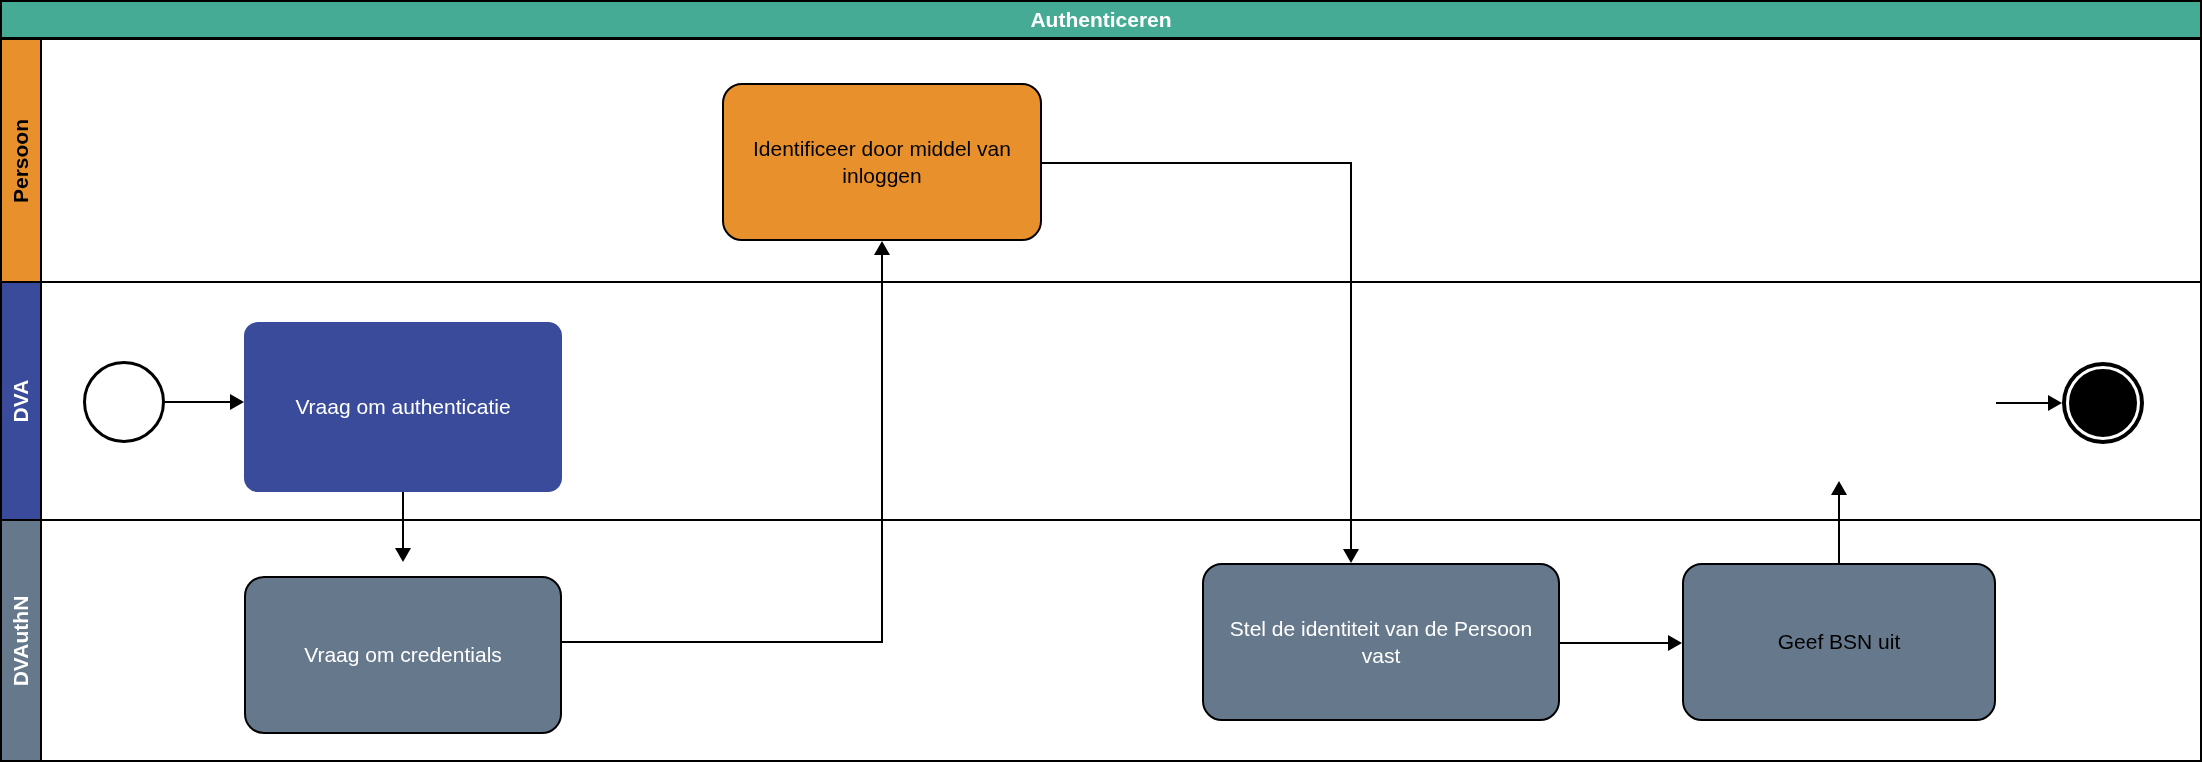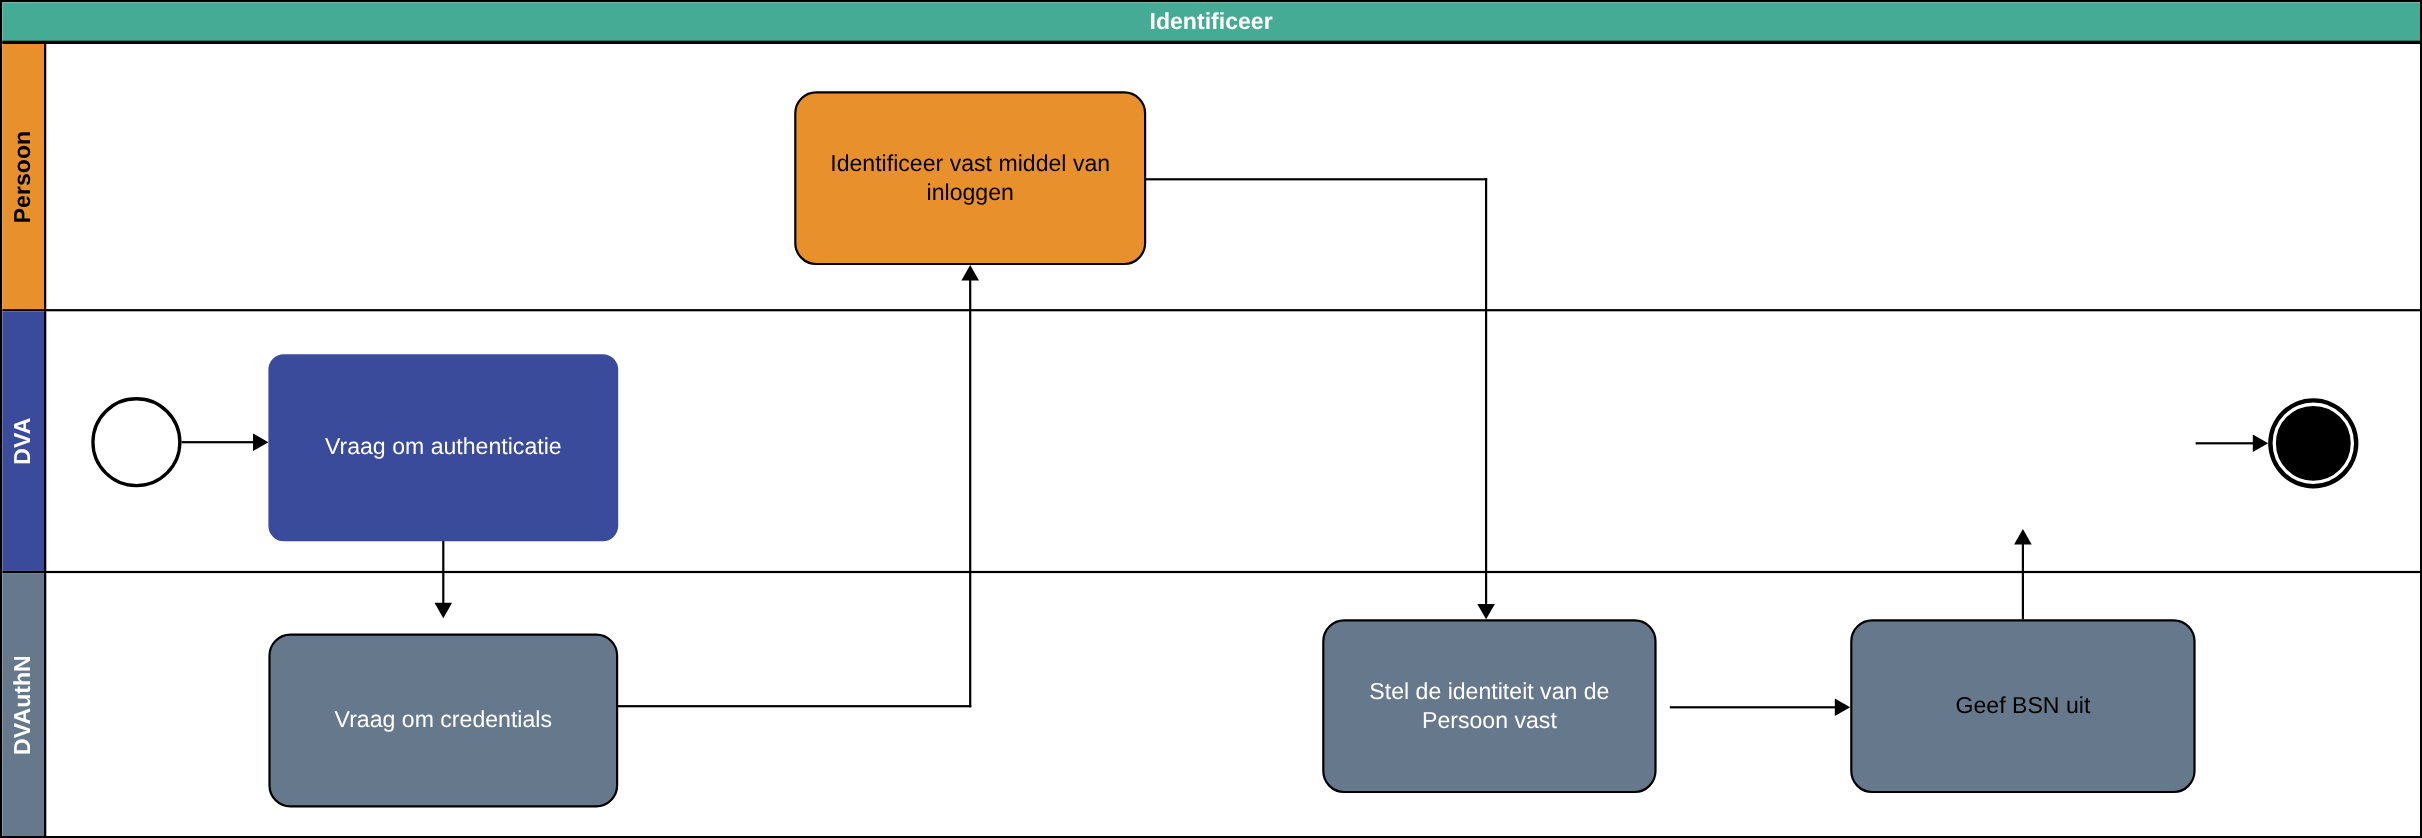--- a/index.html
+++ b/index.html
@@ -30,21 +30,21 @@
         display:flex;align-items:center;justify-content:center;text-align:center;
         font-size:21px;line-height:1.3;padding:0 16px;}
   #task-identificeer{left:720px;top:81px;width:320px;height:158px;background:var(--orange);
                      border:2px solid var(--line);color:#000;}
   #task-vraag-auth{left:242px;top:320px;width:318px;height:170px;background:var(--blue);
                    color:#fff;border:none;border-radius:14px;}
   #task-ontvang-bsn{left:1680px;top:321px;width:314px;height:158px;background:var(--blue);
                     border:2px solid var(--line);color:#fff;}
   #task-credentials{left:242px;top:560px;width:318px;height:158px;background:var(--slate);
                     border:2px solid var(--line);color:#fff;margin-top:14px;}
-  #task-stel{left:1200px;top:561px;width:304px;height:158px;background:var(--slate);
+  #task-stel{left:1200px;top:561px;width:358px;height:158px;background:var(--slate);
              border:2px solid var(--line);color:#fff;}
   #task-geef{left:1680px;top:561px;width:314px;height:158px;background:var(--slate);
              border:2px solid var(--line);color:#000000;}
 
   
   #start-event{position:absolute;left:81px;top:359px;width:82px;height:82px;box-sizing:border-box;
                border:3px solid var(--line);border-radius:50%;background:#fff;z-index:3;}
   #end-event{position:absolute;left:2060px;top:360px;width:82px;height:82px;
              border-radius:50%;background:var(--line);z-index:3;}
   #end-event .inner{position:absolute;inset:4px;box-sizing:border-box;border:3px solid #fff;
@@ -56,21 +56,21 @@
   .ah-right{border-top:8px solid transparent;border-bottom:8px solid transparent;border-left:14px solid var(--line);}
   .ah-up{border-left:8px solid transparent;border-right:8px solid transparent;border-bottom:14px solid var(--line);}
   .ah-down{border-left:8px solid transparent;border-right:8px solid transparent;border-top:14px solid var(--line);}
 </style>
 </head>
 <body>
 
 <div id="canvas">
 
   <div id="titlebar">
-    <span>Identificeer</span>
+    <span>Authenticeren</span>
   </div>
 
   <div class="lane" id="lane-persoon">
     <div class="lane-label">
       <span>Persoon</span>
     </div>
   </div>
   <div class="lane" id="lane-dva">
     <div class="lane-label">
       <span>DVA</span>
@@ -113,21 +113,21 @@
     <div class="seg" style="left:1836px;top:492px;width:2px;height:69px;"></div>
     <div class="ah ah-up" style="left:1829px;top:479px;"></div>
   </div>
 
   <div>
     <div class="seg" style="left:1994px;top:400px;width:54px;height:2px;"></div>
     <div class="ah ah-right" style="left:2046px;top:393px;"></div>
   </div>
 
   <div class="task" id="task-identificeer">
-    <span>Identificeer vast middel van inloggen</span>
+    <span>Identificeer door middel van inloggen</span>
   </div>
   <div class="task" id="task-vraag-auth">
     <span>Vraag om authenticatie</span>
   </div>
   <div class="task" id="task-credentials">
     <span>Vraag om credentials</span>
   </div>
   <div class="task" id="task-stel">
     <span>Stel de identiteit van de Persoon vast</span>
   </div>

